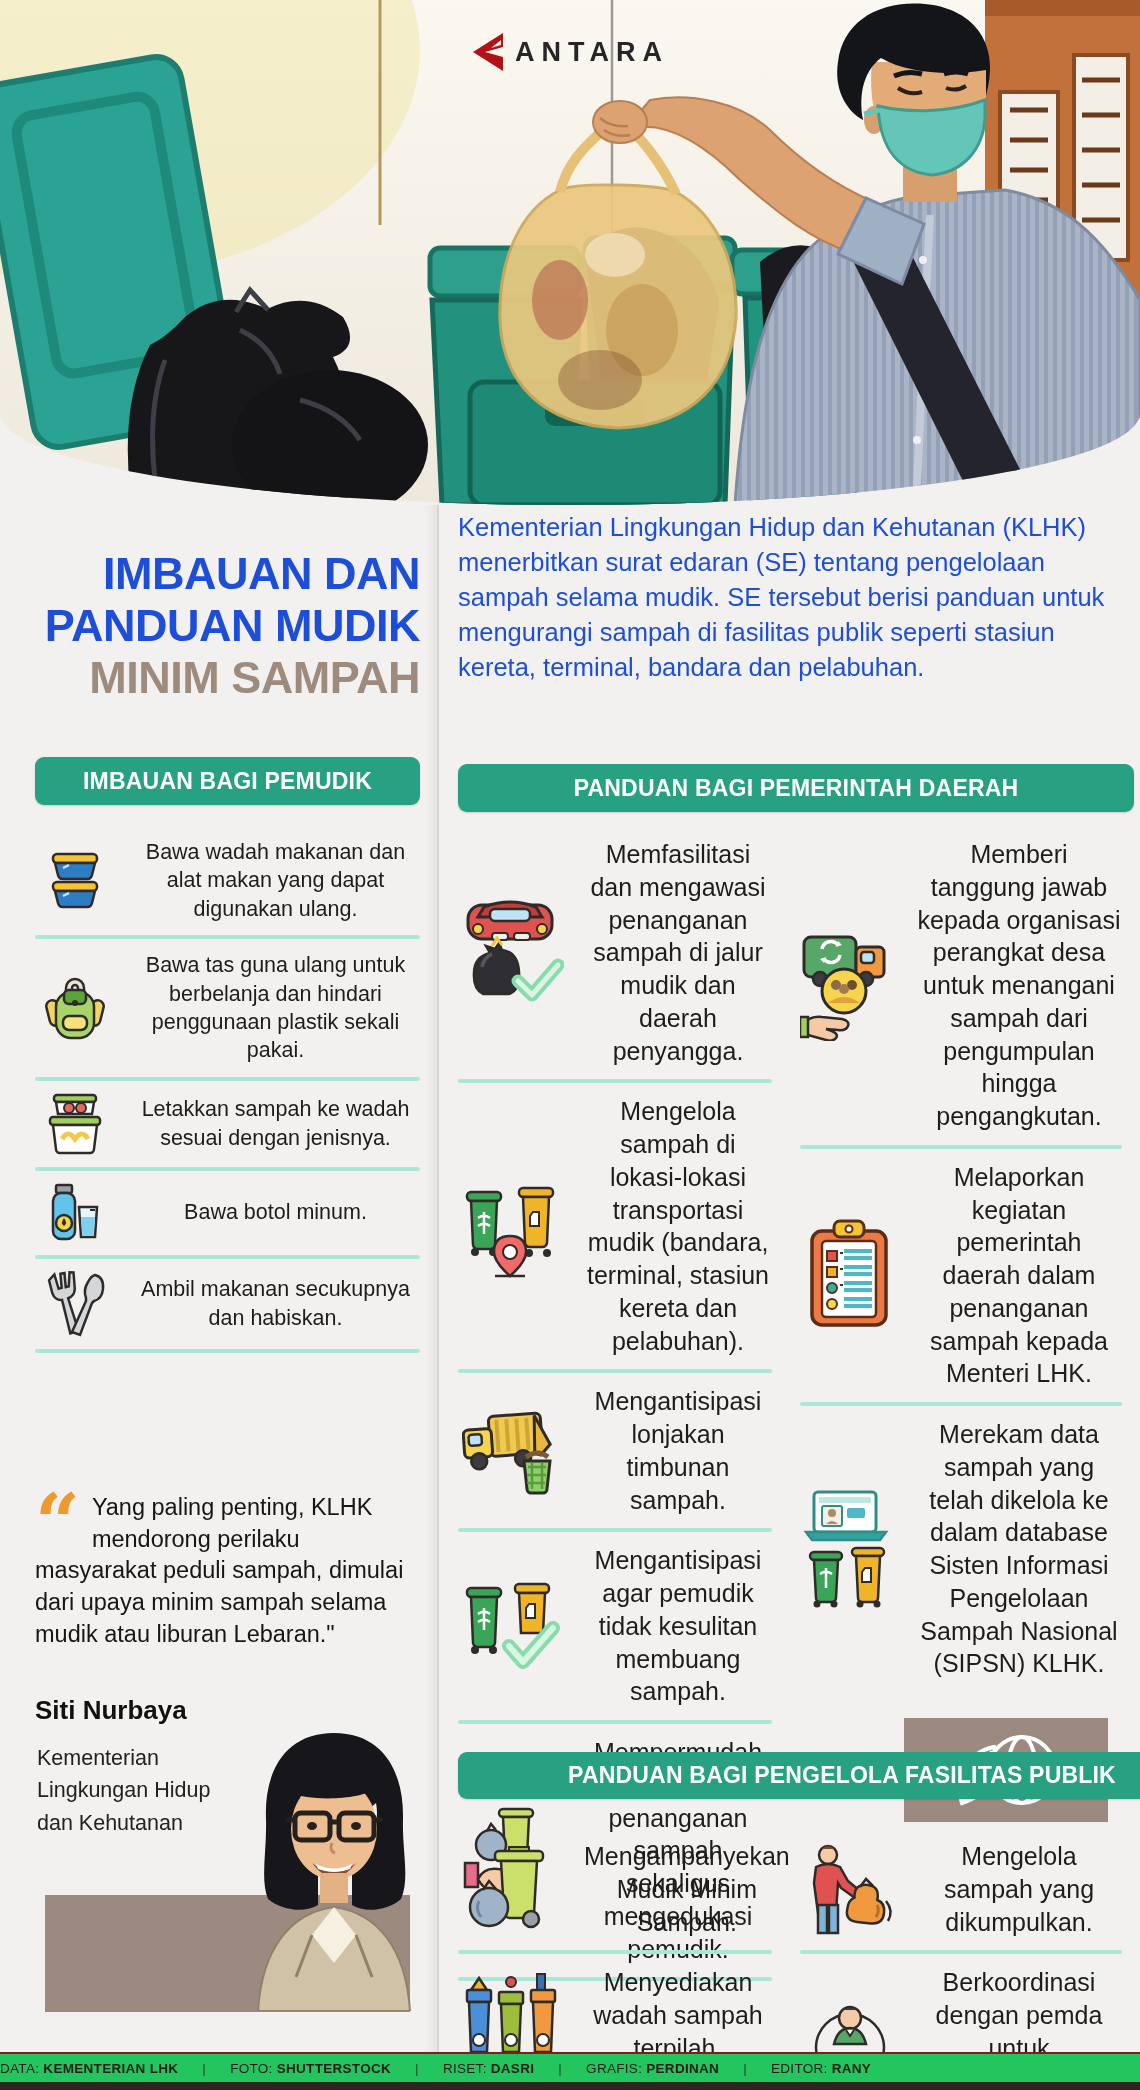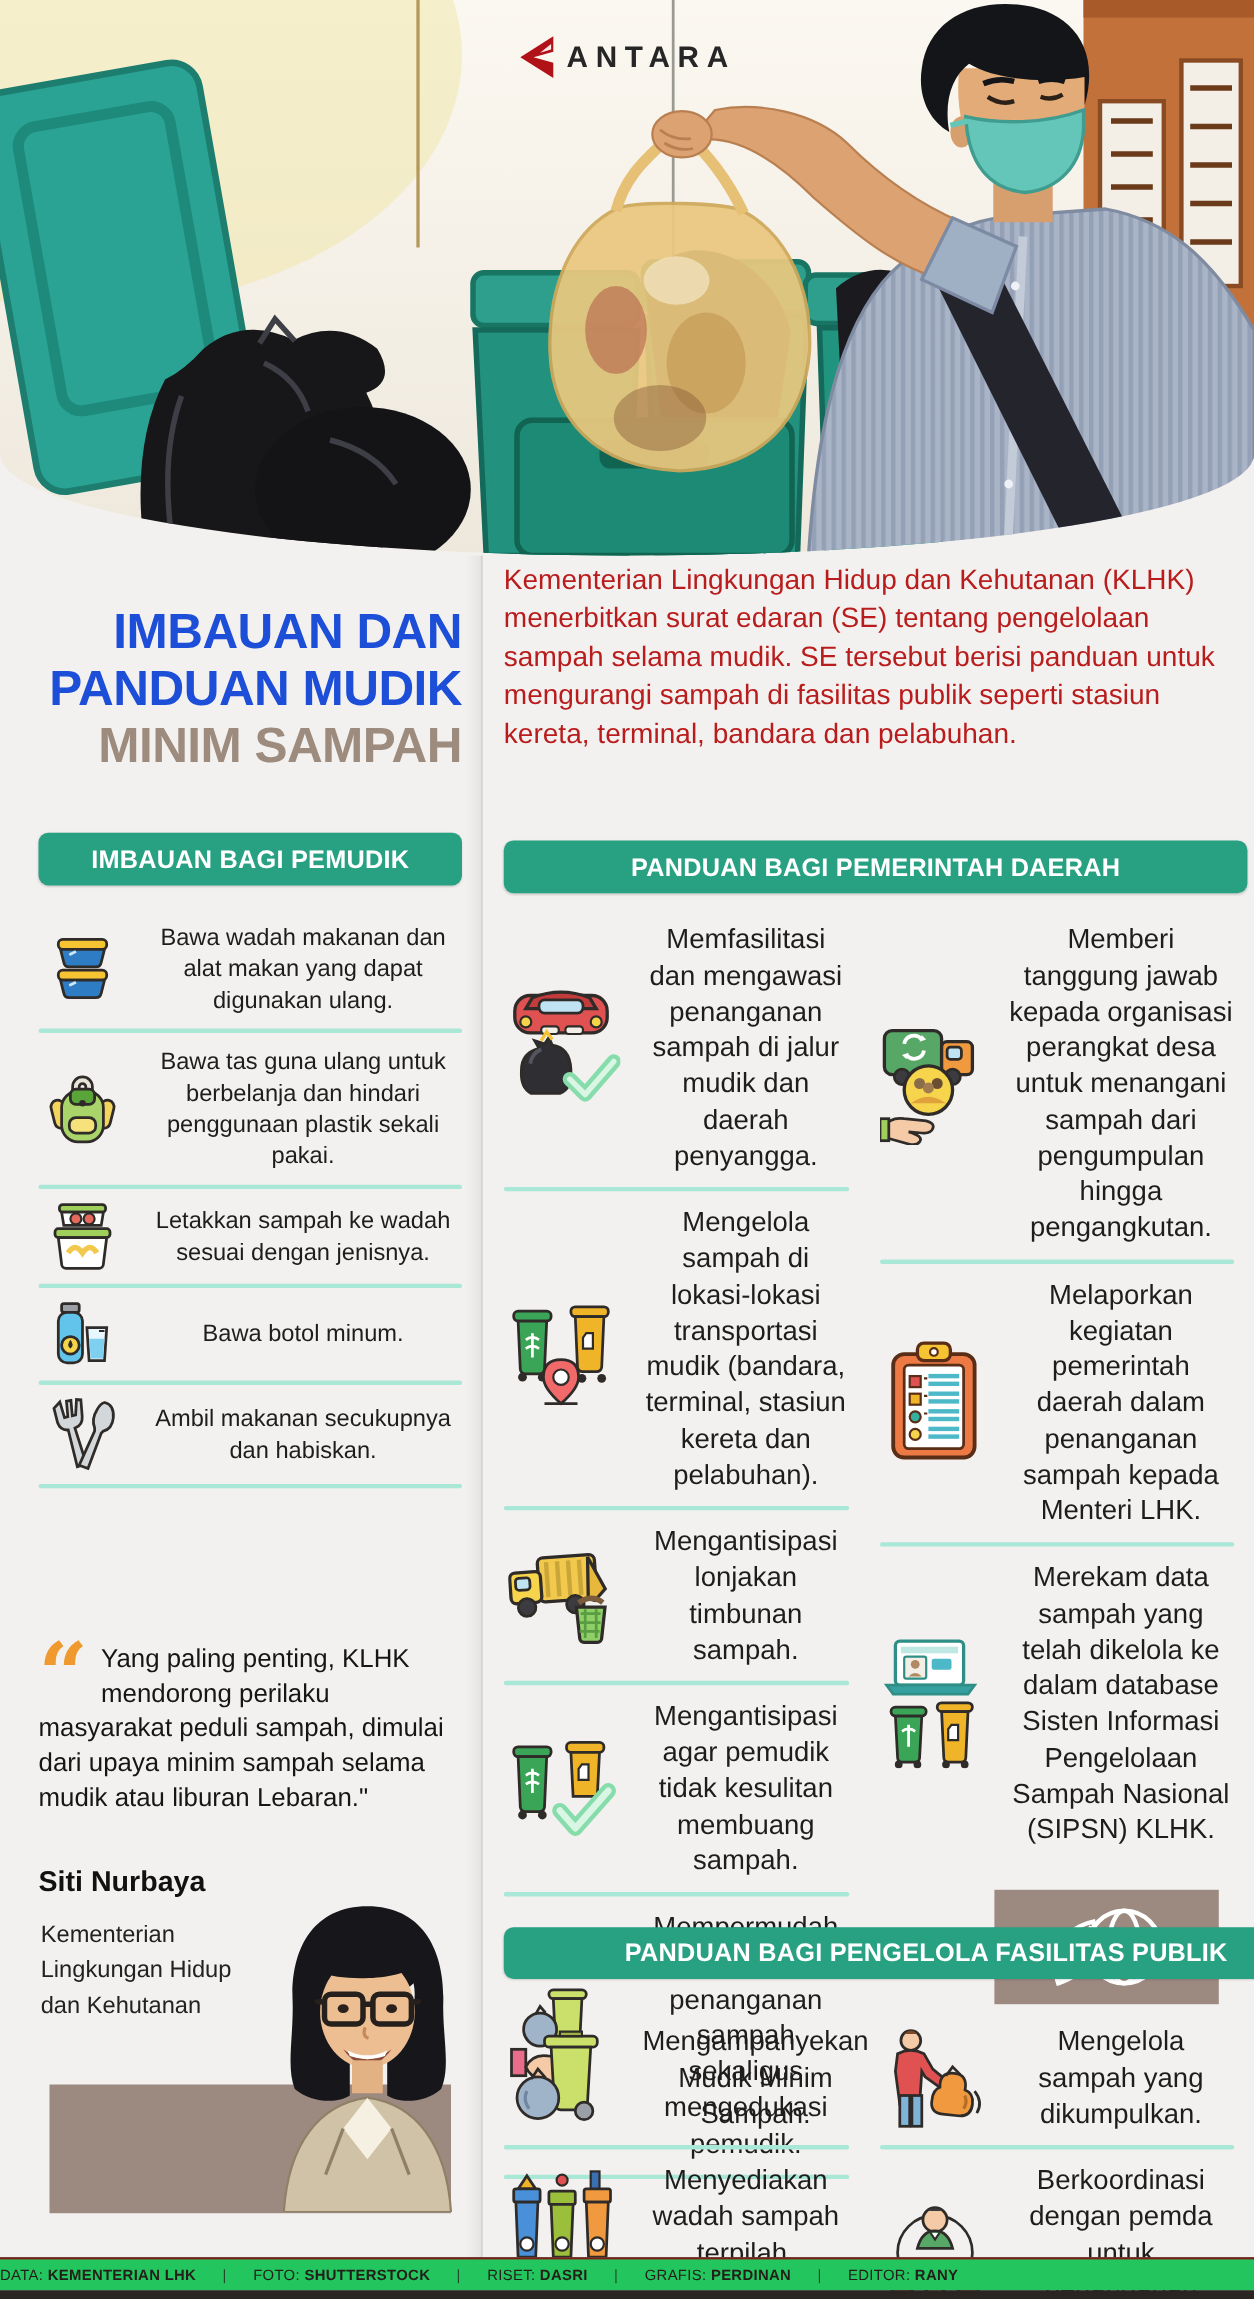--- a/index.html
+++ b/index.html
@@ -23,21 +23,21 @@
   .title .g{color:#1d4ed8;}
   .title .b{color:#9d8b7e;}
   
   .banner{position:absolute;height:48px;background:#27a182;border-radius:9px;
     color:#fff;font-weight:bold;font-size:23px;display:flex;align-items:center;justify-content:center;
     letter-spacing:.2px;box-shadow:0 1px 2px rgba(0,0,0,.15);}
   #banner1{left:35px;top:757px;width:385px;}
   #banner2{left:458px;top:764px;width:676px;}
   #banner3{left:458px;top:1752px;width:768px;height:47px;}
   
-  .intro{position:absolute;left:458px;top:510px;width:648px;font-size:25.5px;line-height:1.37;color:#b91c1c;}
+  .intro{position:absolute;left:458px;top:510px;width:648px;font-size:25.5px;line-height:1.37;color:#1d4ed8;}
   
   .rows{display:flex;flex-direction:column;}
   .row{display:flex;align-items:center;gap:16px;padding:12px 0;text-align:center;}
   .row .ic{flex:0 0 auto;display:flex;align-items:center;justify-content:center;}
   .row .tx{flex:1 1 auto;}
   .mint{height:4px;background:#a9e7d6;border-radius:2px;}
   #items1{position:absolute;left:35px;top:826px;width:385px;}
   #items1 .tx{font-size:21.5px;line-height:1.32;}
   #items1 .ic{width:80px;}
   .midcols{position:absolute;left:458px;top:826px;width:664px;display:flex;gap:28px;align-items:flex-start;}

